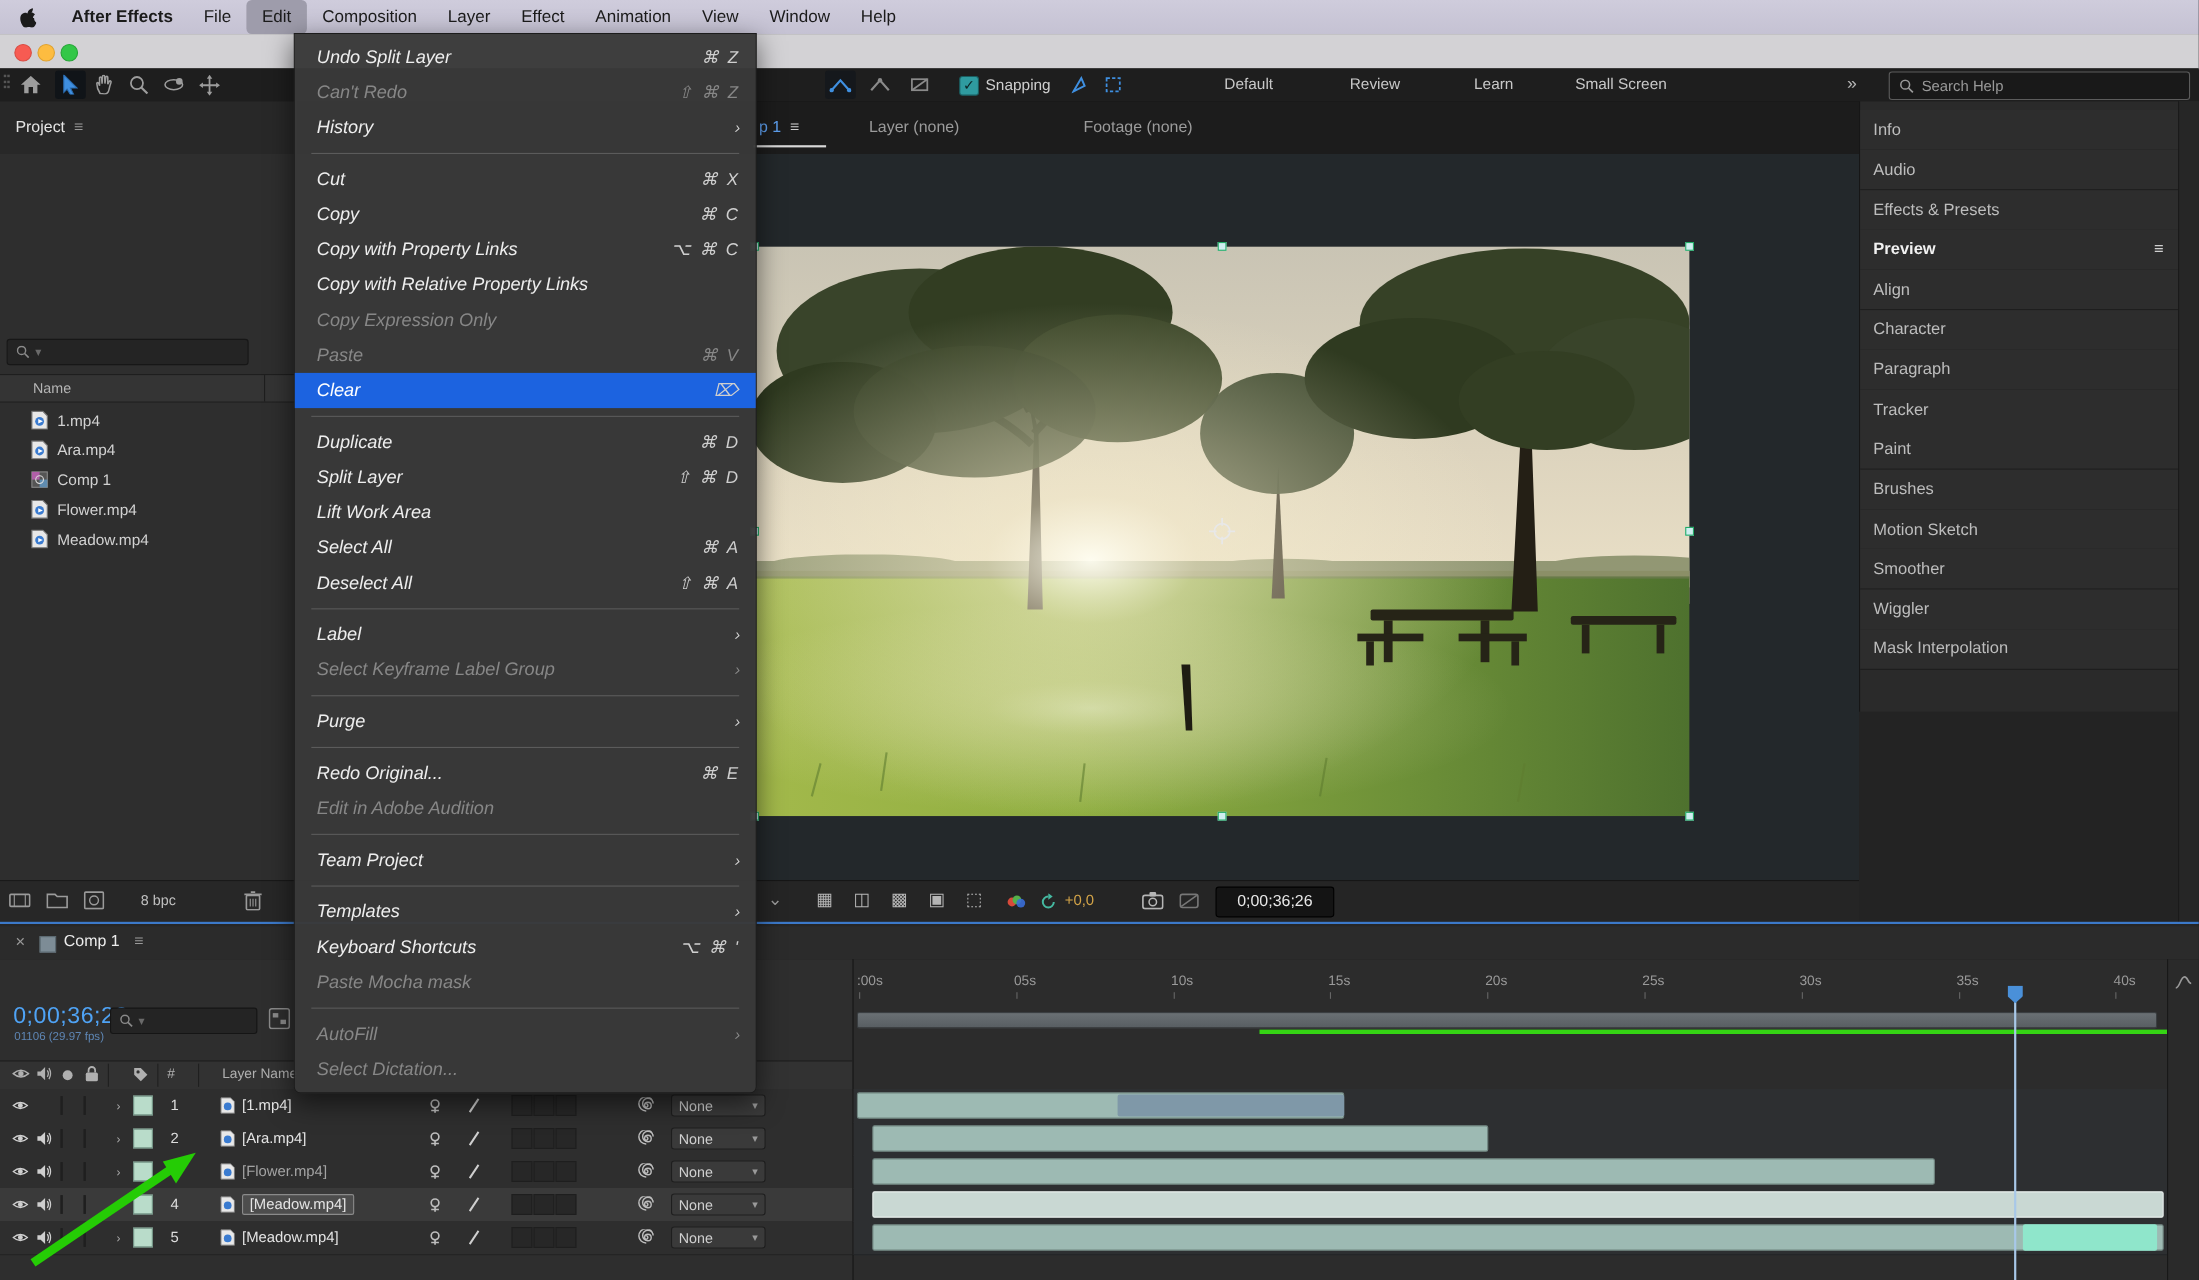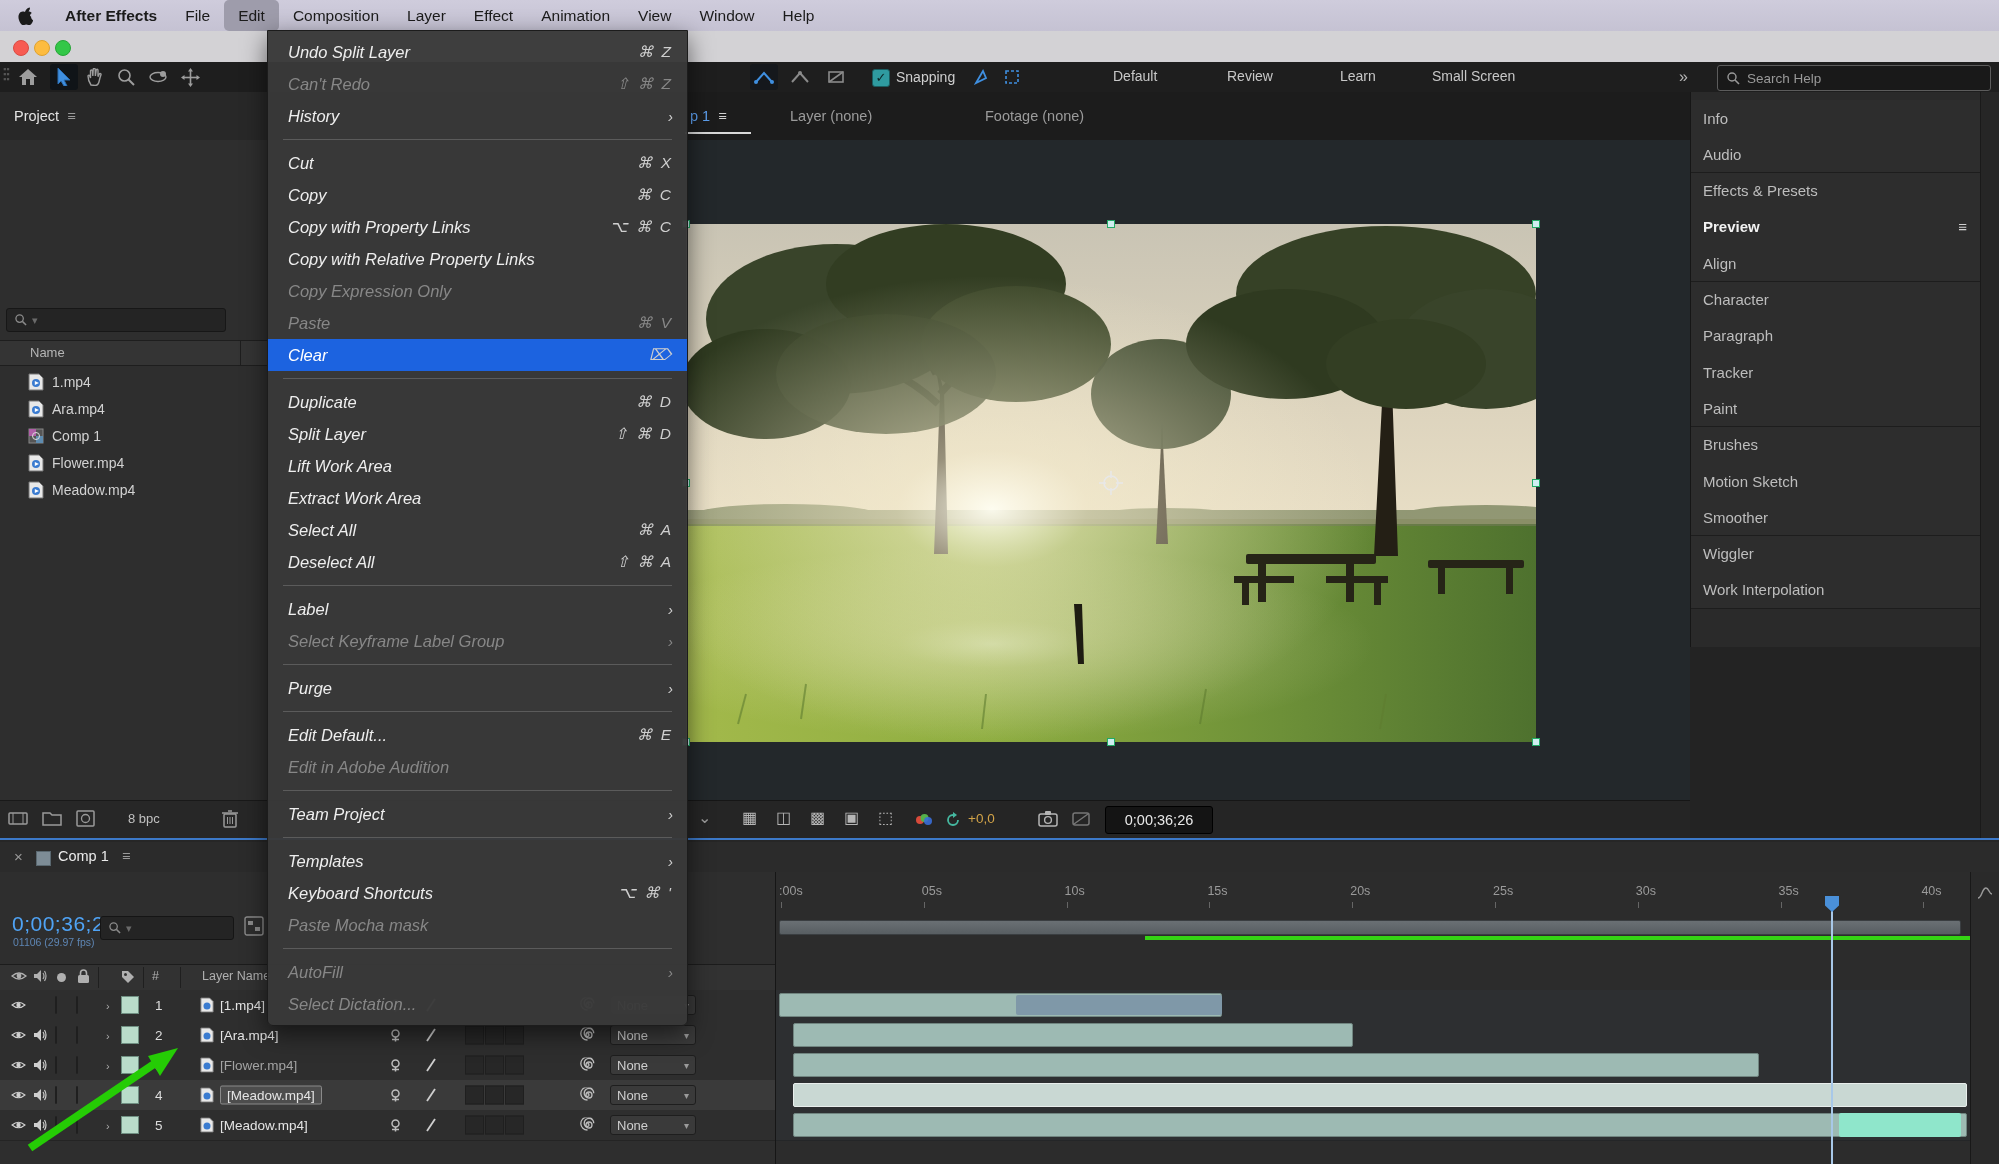--- a/index.html
+++ b/index.html
@@ -479,21 +479,21 @@
         <div class="siderow" style="top: 371px;">
           <span style="margin-left: 12px;">Motion Sketch</span>
         </div>
         <div class="siderow" style="top: 407.3px;">
           <span style="margin-left: 12px;">Smoother</span>
         </div>
         <div class="siderow" style="top: 443.6px;">
           <span style="margin-left: 12px;">Wiggler</span>
         </div>
         <div class="siderow" style="top: 479.9px;">
-          <span style="margin-left: 12px;">Work Interpolation</span>
+          <span style="margin-left: 12px;">Mask Interpolation</span>
         </div>
       </div>
     <div class="sidestrip"></div>
   </div>
 
   <div class="abs timeline">
     <div class="tltabrow">
       <span class="abs" style="left:14px;top:6px;color:#9a9a9a;font-size:15px;">×</span>
       <span class="abs" style="left:36px;top:9px;width:13px;height:13px;background:#7d8c96;border:1px solid #5a6870;"></span>
       <span class="abs" style="left:58px;top:6px;font-size:14.5px;color:#ececec;">Comp 1</span>
@@ -922,23 +922,20 @@
         <span class="sc">⌘ D</span>
       </div>
       <div class="emitem">
         <span>Split Layer</span>
         <span class="sc">⇧ ⌘ D</span>
       </div>
       <div class="emitem">
         <span>Lift Work Area</span>
       </div>
       <div class="emitem">
-        <span>Extract Work Area</span>
-      </div>
-      <div class="emitem">
         <span>Select All</span>
         <span class="sc">⌘ A</span>
       </div>
       <div class="emitem">
         <span>Deselect All</span>
         <span class="sc">⇧ ⌘ A</span>
       </div>
       <div class="emsep">
         <div></div>
       </div>
@@ -954,21 +951,21 @@
         <div></div>
       </div>
       <div class="emitem">
         <span>Purge</span>
         <span class="subarrow">›</span>
       </div>
       <div class="emsep">
         <div></div>
       </div>
       <div class="emitem">
-        <span>Edit Default...</span>
+        <span>Redo Original...</span>
         <span class="sc">⌘ E</span>
       </div>
       <div class="emitem disabled">
         <span>Edit in Adobe Audition</span>
       </div>
       <div class="emsep">
         <div></div>
       </div>
       <div class="emitem">
         <span>Team Project</span>

